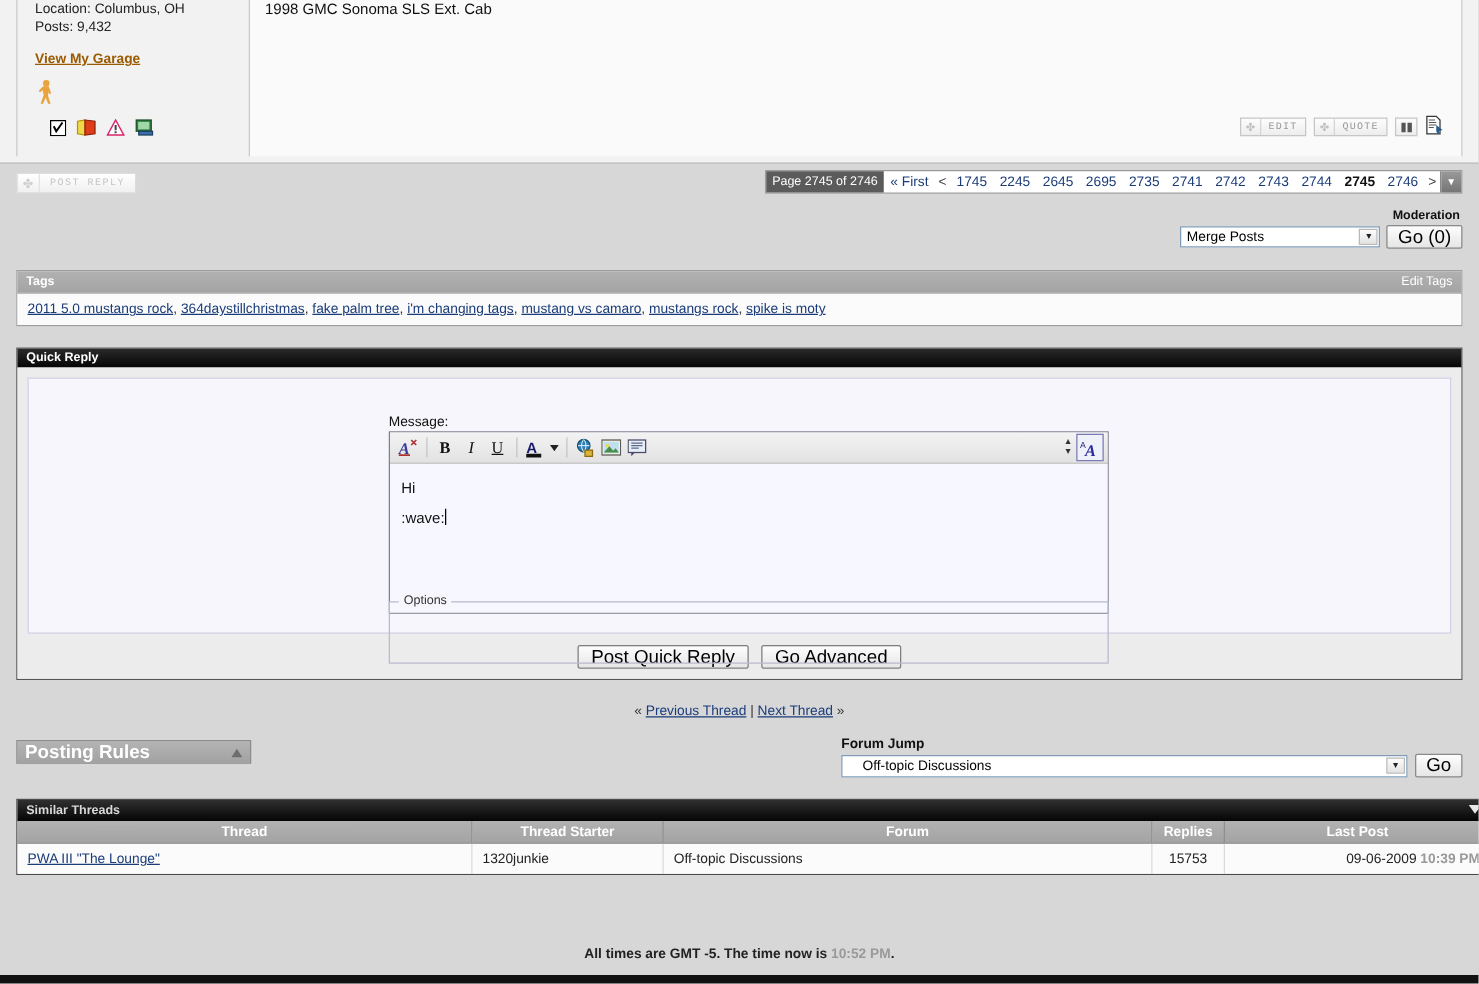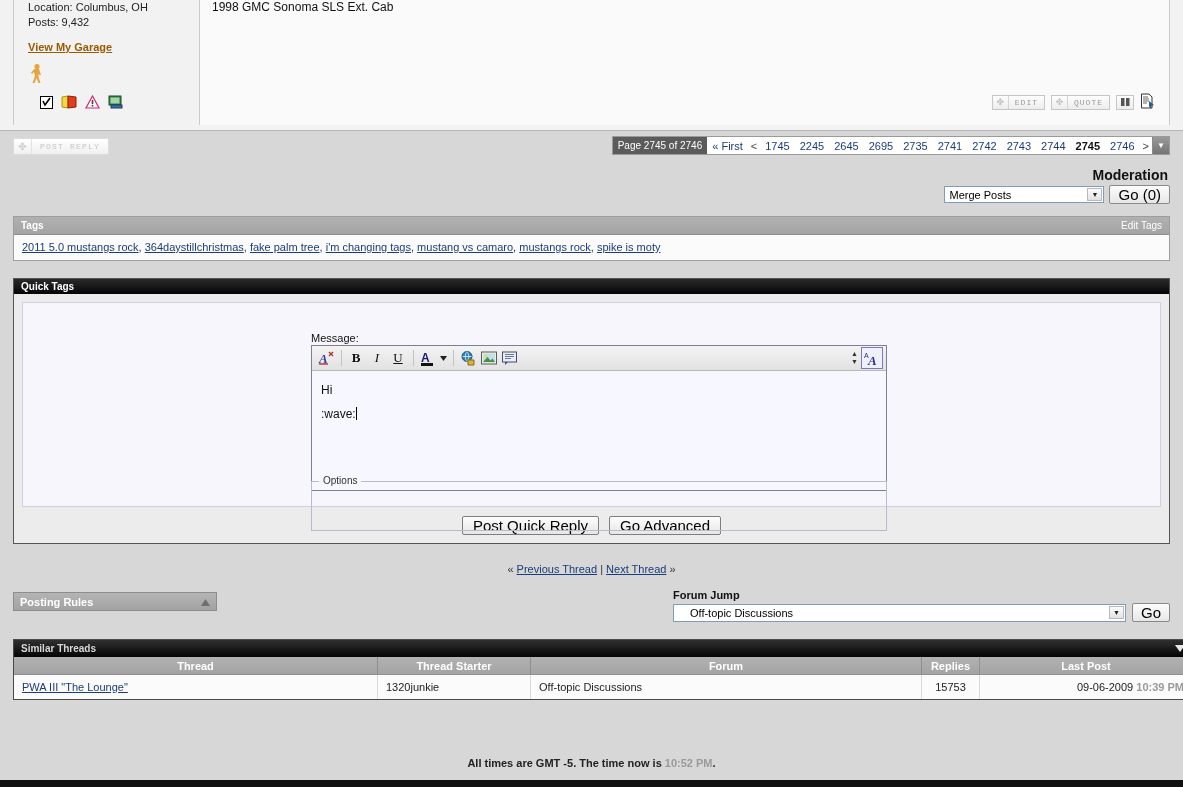--- a/index.html
+++ b/index.html
@@ -166,21 +166,21 @@
     color: #fff;
     font-size: 8px;
   }
 
   
   .moderation {
     position: absolute;
     right: 13px; top: 167px;
     text-align: right;
   }
-  .mod-title { font-weight: bold; font-size: 14px; color: #111; margin-bottom: 2px; margin-right: 2px; }
+  .mod-title { font-weight: bold; font-size: 10px; color: #111; margin-bottom: 2px; margin-right: 2px; }
   .mod-row { display: flex; align-items: center; gap: 5px; }
   .sel {
     position: relative;
     background: #fff;
     border: 1px solid #7f9db9;
     height: 17px;
     box-sizing: border-box;
     display: flex;
     align-items: center;
     font-size: 11px;
@@ -384,29 +384,29 @@
     text-align: center;
     font-size: 11px;
     color: #333;
   }
   .prevnext a { color: #1a3c7a; text-decoration: underline; }
 
   
   .posting-rules {
     position: absolute;
     left: 13px; top: 592px;
-    width: 204px;
+    width: 188px;
     height: 19px;
     box-sizing: border-box;
     border: 1px solid #8d8d8d;
     background: linear-gradient(#b4b4b4,#a2a2a2);
     display: flex; align-items: center; justify-content: space-between;
     padding: 0 6px;
     color: #fff;
-    font-size: 11px;
+    font-size: 15px;
     font-weight: bold;
   }
   .forum-jump {
     position: absolute;
     right: 13px; top: 589px;
     text-align: left;
   }
   .fj-title { font-weight: bold; font-size: 11px; color: #111; margin-bottom: 2px; }
   .fj-row { display: flex; align-items: center; gap: 6px; }
   .fj-sel { width: 453px; height: 18px; padding-left: 16px; }
@@ -598,21 +598,21 @@
       <a href="#">364daystillchristmas</a>,
       <a href="#">fake palm tree</a>,
       <a href="#">i'm changing tags</a>,
       <a href="#">mustang vs camaro</a>,
       <a href="#">mustangs rock</a>,
       <a href="#">spike is moty</a>
     </div>
   </div>
 
   <div class="qr-box">
-    <div class="qr-head">Quick Tags</div>
+    <div class="qr-head">Quick Reply</div>
     <div class="qr-body">
       <div class="qr-inner">
 
         <div class="msg-label">Message:</div>
 
         <div class="editor">
           <div class="editor-toolbar">
             <span class="tb-btn">
               <svg width="17" height="16" viewBox="0 0 17 16">
                   <text x="1" y="13" font-family="Liberation Serif, serif" font-size="13" font-style="italic" fill="#3b3b9e" font-weight="bold">A</text>

